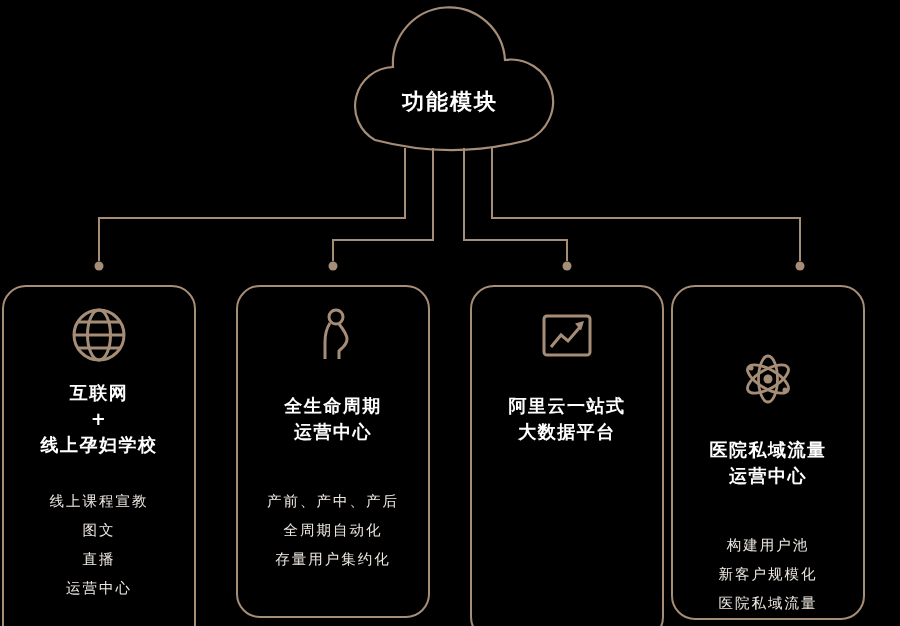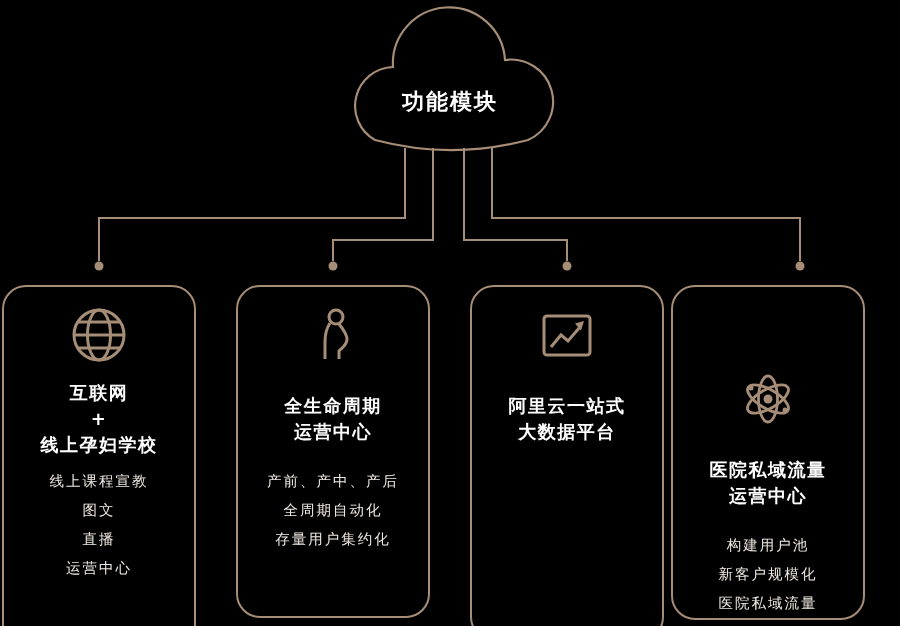--- a/index.html
+++ b/index.html
@@ -14,21 +14,21 @@
   .card1{left:2px;height:422px;}
   .card2{left:236px;height:333px;}
   .card3{left:470px;height:356px;}
   .card4{left:671px;height:335px;justify-content:flex-end;}
   .icon{width:60px;height:60px;display:flex;align-items:center;justify-content:center;}
   .icon svg{width:60px;height:60px;}
   .stroke{stroke:#a68d77;fill:none;}
   .fillacc{fill:#a68d77;stroke:none;}
   .title{margin-top:14px;height:80px;display:flex;flex-direction:column;justify-content:center;
          text-align:center;color:#ffffff;font-weight:bold;font-size:18px;line-height:26px;letter-spacing:1.5px;}
-  .items{margin-top:8px;text-align:center;color:#efe9e3;font-size:14.5px;line-height:29px;letter-spacing:2px;}
+  .items{margin-top:28px;text-align:center;color:#efe9e3;font-size:14.5px;line-height:29px;letter-spacing:2px;}
 </style>
 </head>
 <body>
 
 <div class="stage">
 
   <svg class="bg-svg" viewBox="0 0 900 626" xmlns="http://www.w3.org/2000/svg">
 
     <path class="stroke" stroke-width="2.2" d="M 375,140 A 39,39 0 0 1 393,67 A 56,56 0 0 1 505,60 A 42,42 0 0 1 528,140 A 300,300 0 0 1 375,140 Z"></path>
 

